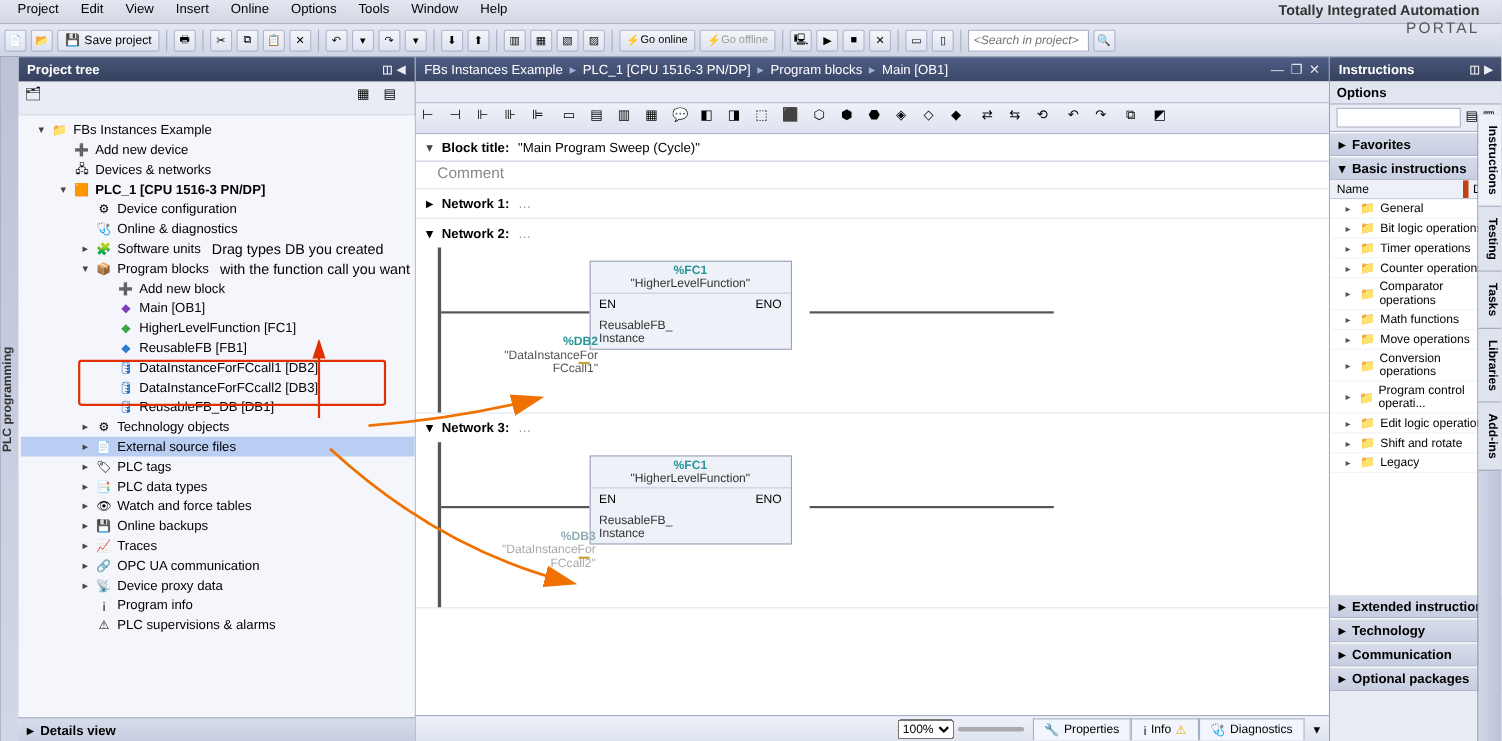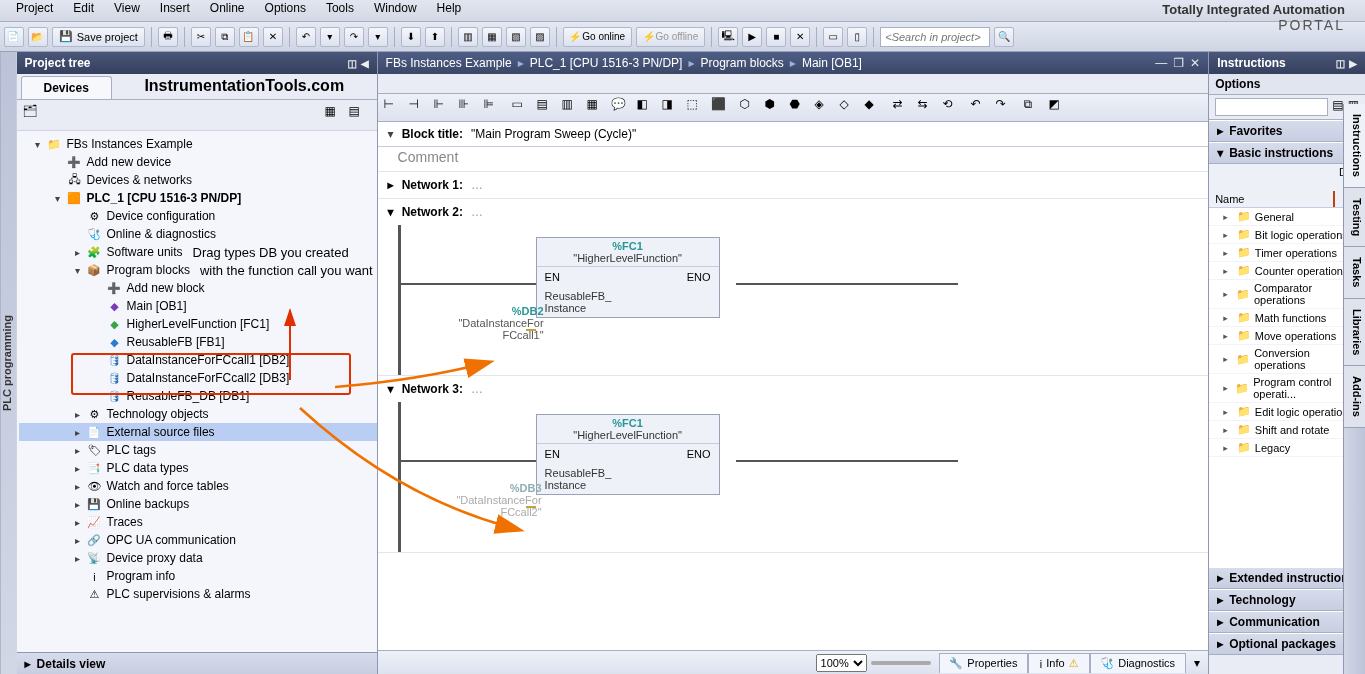--- a/index.html
+++ b/index.html
@@ -334,21 +334,21 @@
     padding:3px 8px;
     font-weight:bold;
     cursor:pointer;
     font-size:12px;
   }
   .acc-body { background:#fff; font-size:11px; }
   .acc-table-head {
     display:flex; background:#edf0f7; border-bottom:1px solid #c6ccdf;
     font-size:11px;
   }
-  .acc-table-head .c1 { flex:1; padding:2px 6px; border-right:2px solid #c2410c;margin-top:27px; }
+  .acc-table-head .c1 { flex:1; padding:2px 6px; border-right:5px solid #c2410c; }
   .acc-table-head .c2 { width:30px; padding:2px 4px; }
   .instr-row {
     display:flex; align-items:center; gap:4px;
     padding:2px 8px 2px 14px;
     border-bottom:1px solid #f1f3f9;
     cursor:pointer;
   }
   .instr-row .caret { width:10px; color:#555; font-size:9px; }
   .instr-row .folder { color:#d9a441; }
   .right-rail {
@@ -457,24 +457,20 @@
   <div class="side-rail">PLC programming</div>
 
   <div class="left-panel">
     <div class="panel-header">
       <span>Project tree</span>
       <span class="ctrl">
         <span>◫</span>
         <span>◀</span>
       </span>
     </div>
-    <div class="devices-tab">
-      <div class="tab">Devices</div>
-      <div class="overlay-text">InstrumentationTools.com</div>
-    </div>
     <div class="subtools">
       <div class="tbtn">🗂</div>
       <div style="display:flex;gap:2px">
         <div class="tbtn">▦</div>
         <div class="tbtn">▤</div>
       </div>
     </div>
     <div class="tree">
       <div class="tree-item indent-1">
         <span class="caret">▾</span>

